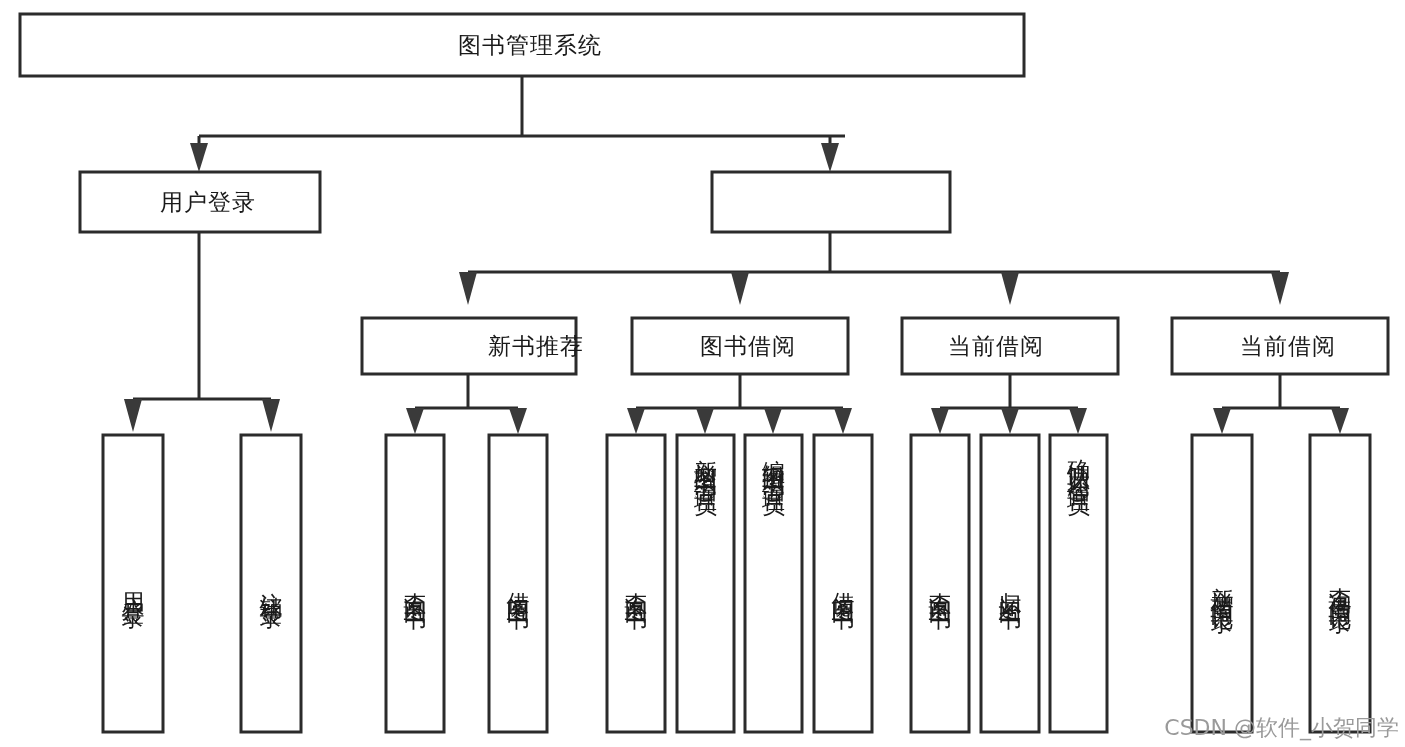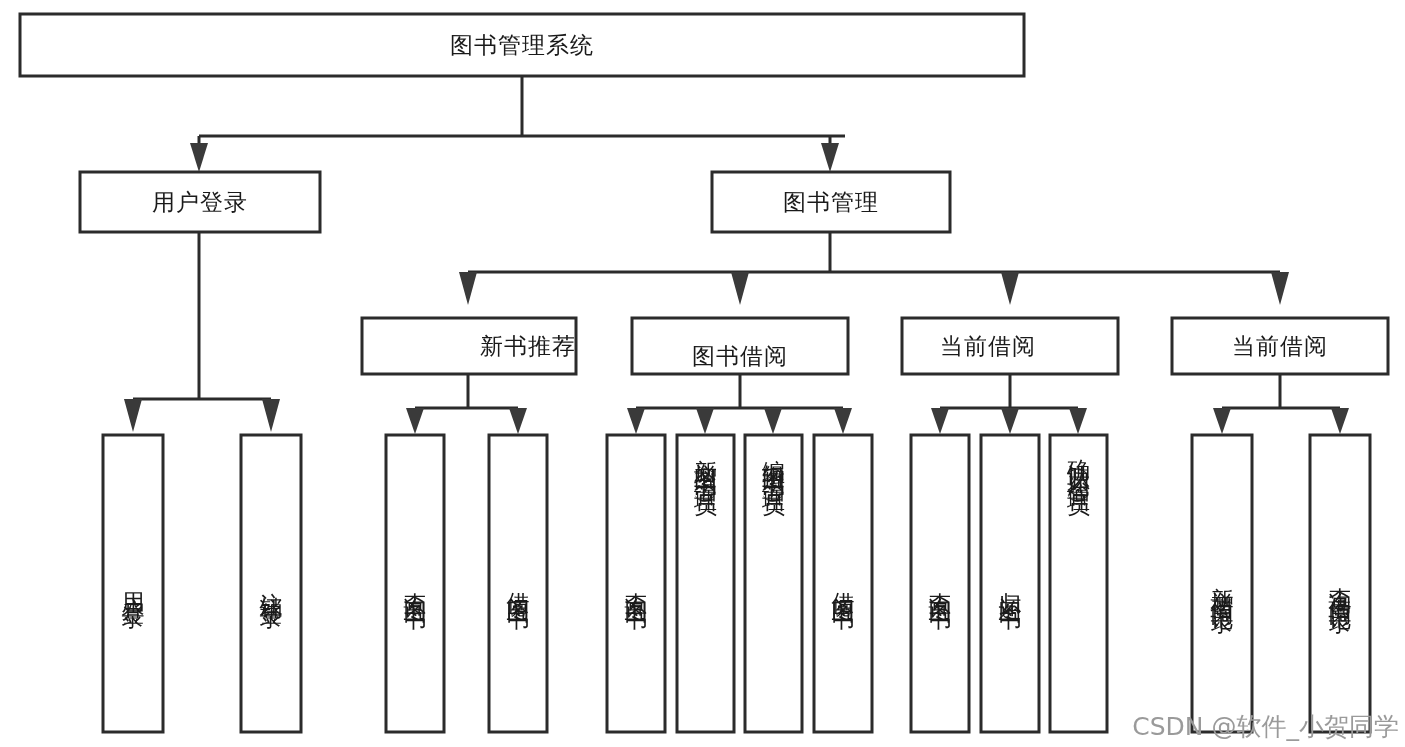--- a/index.html
+++ b/index.html
@@ -55,34 +55,35 @@
     letter-spacing: 5px;
     color: #1a1a1a;
     white-space: nowrap;
   }
   .htext-wrap {
     position: absolute;
     display: flex;
     align-items: center;
     justify-content: center;
     pointer-events: none;
+    padding-left: 8px;
   }
   .htext {
     font-family: "DejaVu Sans", "Liberation Sans", sans-serif;
     font-size: 23px;
     color: #1a1a1a;
     white-space: nowrap;
     letter-spacing: 1px;
   }
   #watermark {
     position: absolute;
     right: 6px;
     bottom: 4px;
     font-family: "DejaVu Sans", "Liberation Sans", sans-serif;
-    font-size: 25px;
+    font-size: 22px;
     color: #9a9a9a;
     white-space: nowrap;
     pointer-events: none;
   }
 </style>
 </head>
 <body>
 
 <div id="diagram-root">
 
@@ -174,28 +175,25 @@
 
   </svg>
 
   <div class="htext-wrap" style="left:20px; top:14px; width:1004px; height:62px;">
     <span class="htext">图书管理系统</span>
   </div>
 
   <div class="htext-wrap" style="left:80px; top:172px; width:240px; height:60px;">
     <span class="htext">用户登录</span>
   </div>
-  <div class="htext-wrap" style="left:712px; top:172px; width:238px; height:60px;">
-    <span class="htext">图书管理</span>
-  </div>
 
   <div class="htext-wrap" style="left:362px; top:318px; width:214px; height:56px;justify-content:flex-end;">
     <span class="htext">新书推荐</span>
   </div>
-  <div class="htext-wrap" style="left:632px; top:328px; width:216px; height:56px;">
+  <div class="htext-wrap" style="left:632px; top:318px; width:216px; height:56px;">
     <span class="htext">图书借阅</span>
   </div>
   <div class="htext-wrap" style="left:902px; top:318px; width:172px; height:56px;">
     <span class="htext">当前借阅</span>
   </div>
   <div class="htext-wrap" style="left:1172px; top:318px; width:216px; height:56px;">
     <span class="htext">当前借阅</span>
   </div>
 
   <div class="vtext-wrap" style="left:103px; top:435px; width:60px; height:297px; align-items:center;">

